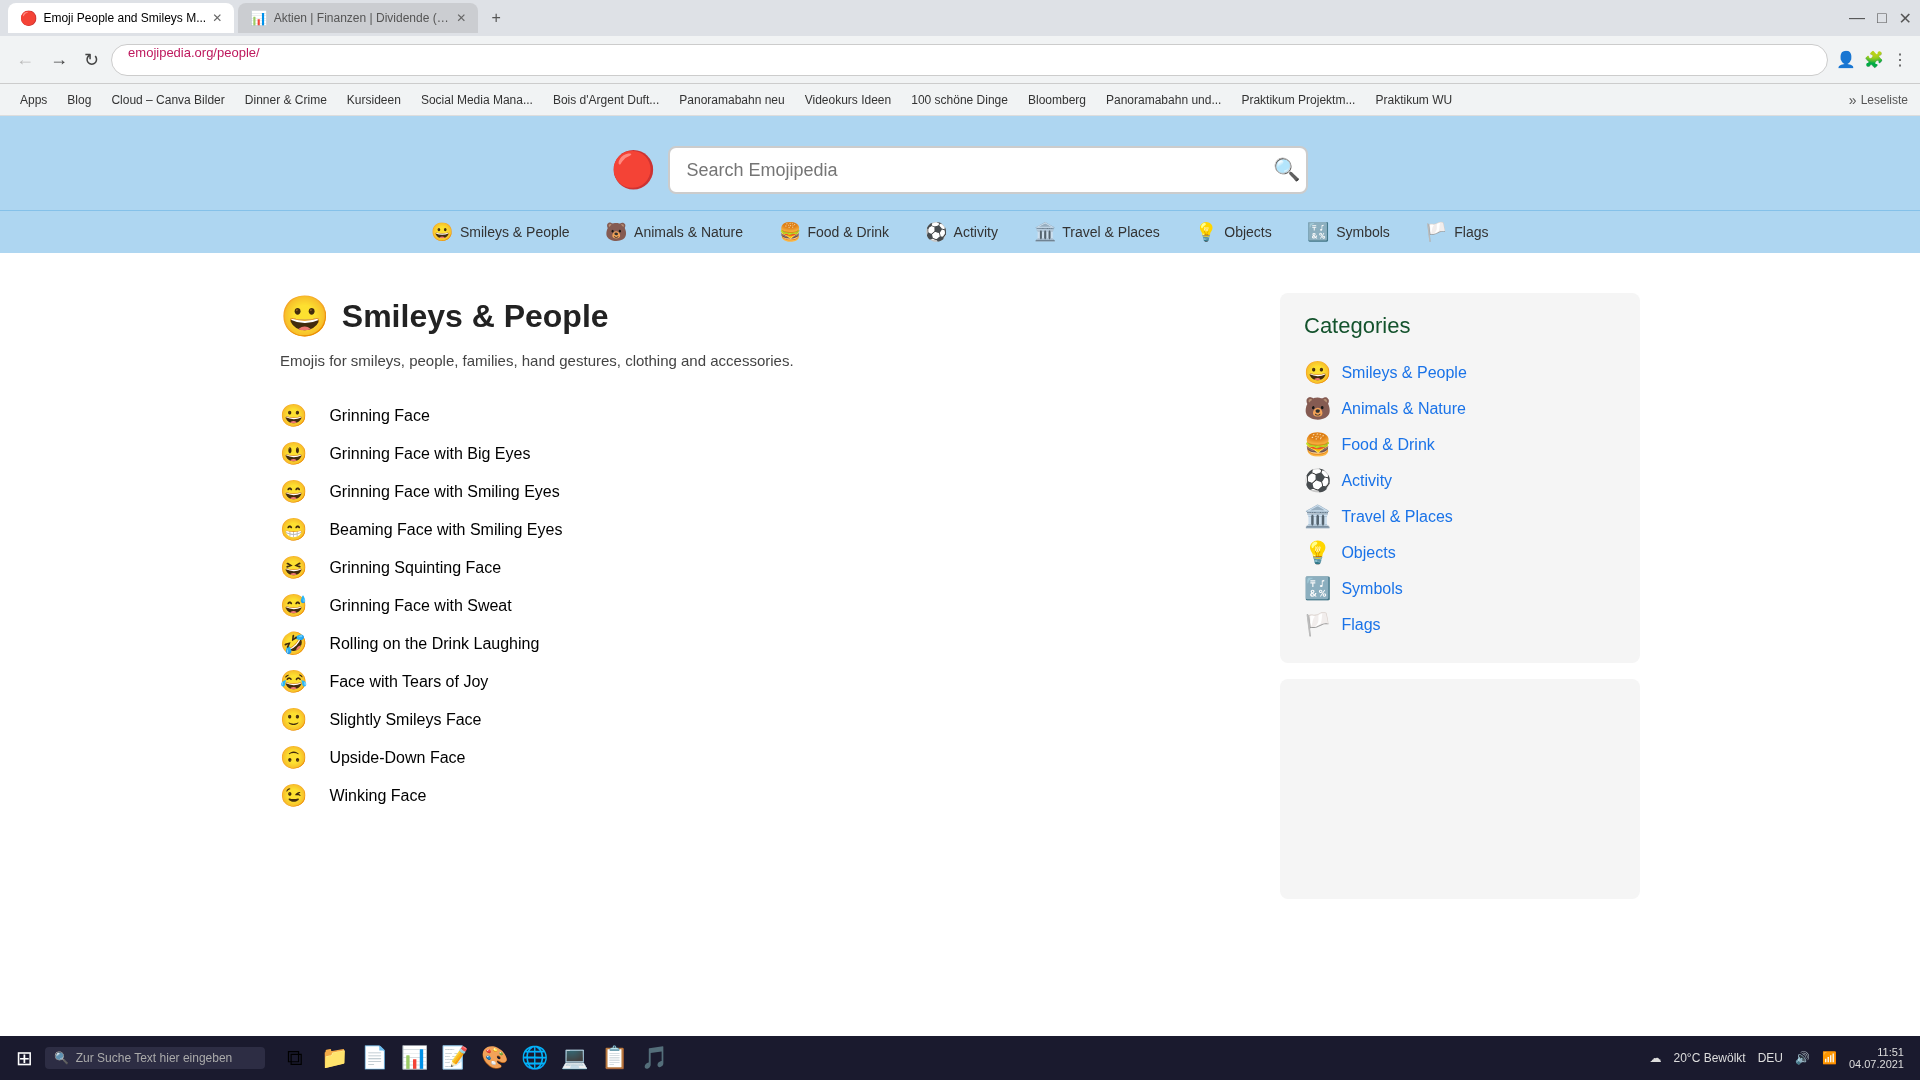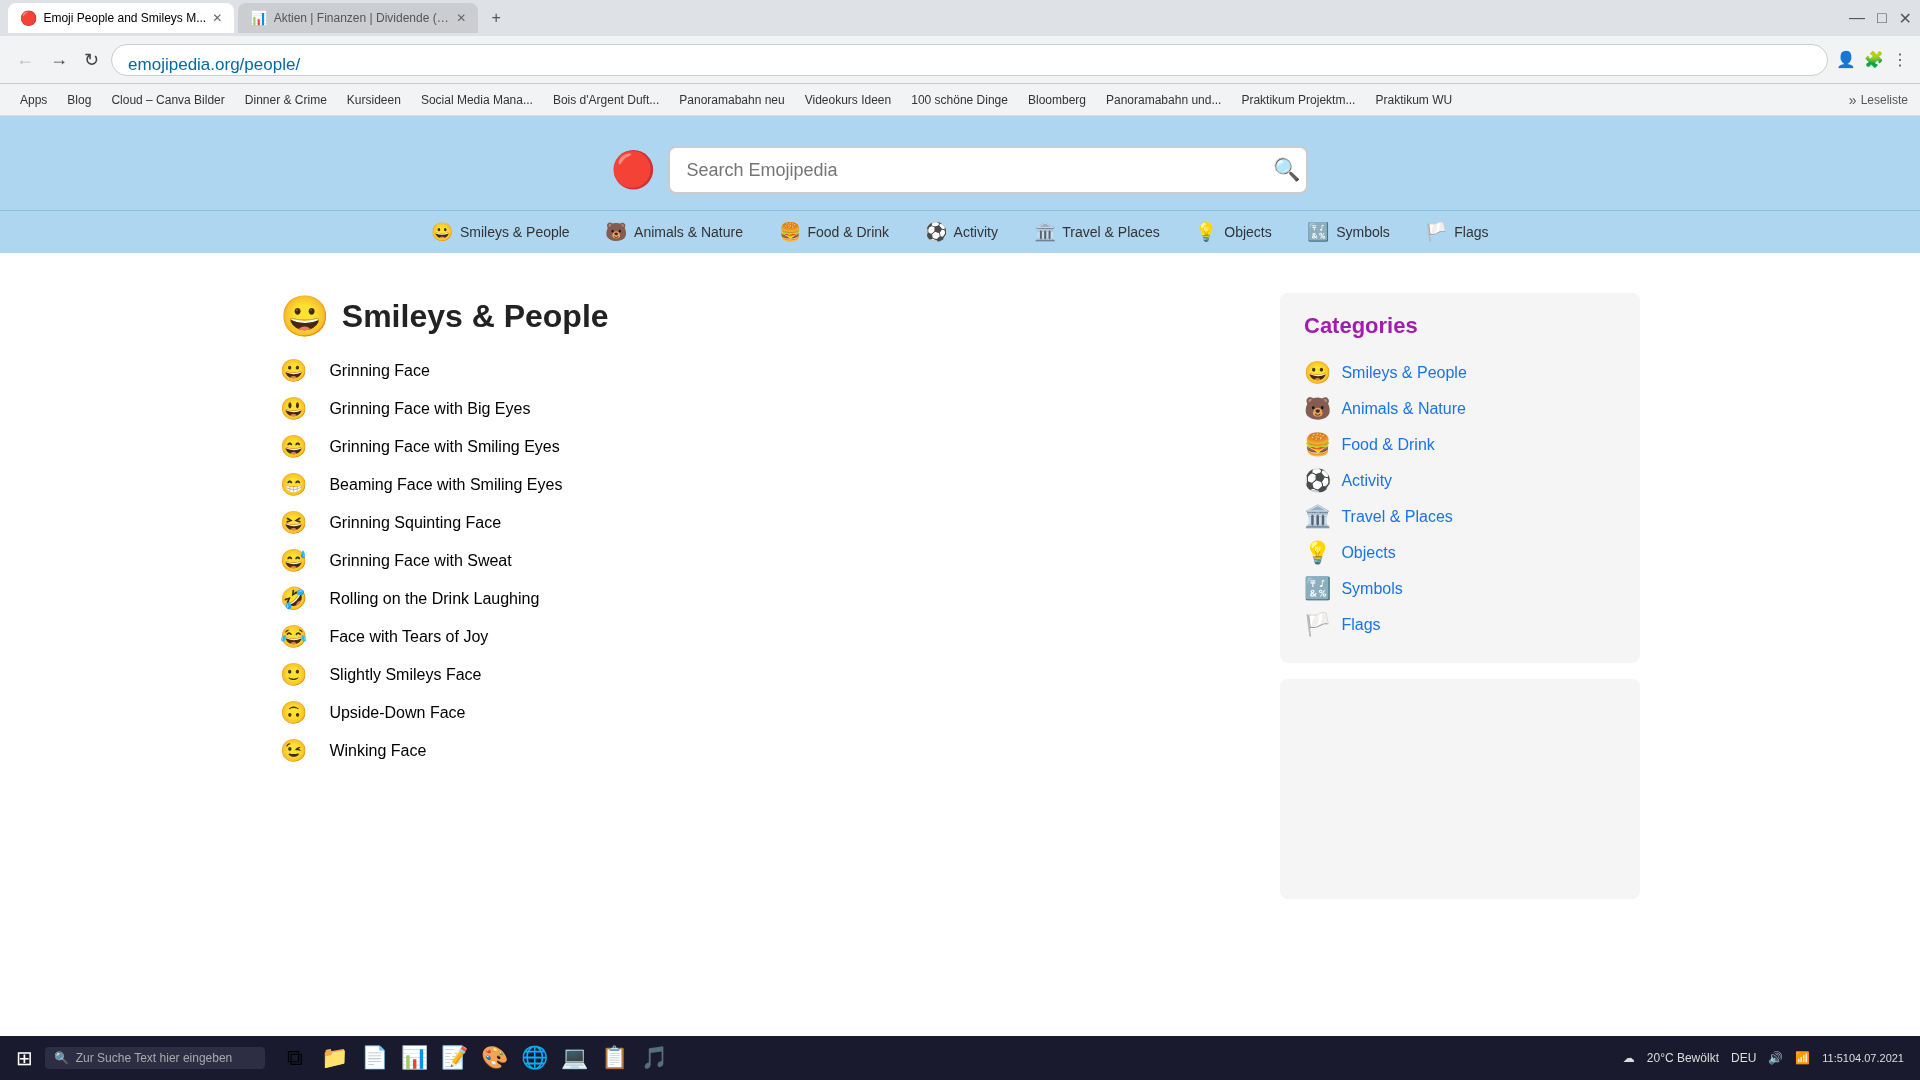--- a/index.html
+++ b/index.html
@@ -50,24 +50,24 @@
     }
     .nav-btn { font-size: 18px; color: #444; cursor: pointer; padding: 4px; }
     .nav-btn.disabled { color: #bbb; cursor: default; }
     .url-bar {
       flex: 1;
       background: #fff;
       border: 1px solid #ccc;
       border-radius: 20px;
       height: 32px;
       display: flex;
-      align-items: flex-end;
+      align-items: flex-start;
       padding: 0 16px;
-      font-size: 17px;
-      color: #0369a1;
+      font-size: 13px;
+      color: #be185d;
       gap: 8px;
     }
     .address-icons { display: flex; gap: 8px; align-items: center; color: #555; font-size: 16px; }
 
     
     .bookmarks-bar {
       background: #f1f3f4;
       height: 32px;
       display: flex;
       align-items: center;
@@ -196,23 +196,23 @@
       flex-shrink: 0;
     }
     .categories-box {
       background: #f5f5f5;
       border-radius: 8px;
       padding: 20px 24px;
       margin-bottom: 16px;
     }
     .categories-title {
       font-size: 22px;
-      font-weight: bold;
+      font-weight: normal;
       margin-bottom: 16px;
-      color: #a21caf;
+      color: #14532d;
     }
     .category-link-item {
       display: flex;
       align-items: center;
       gap: 10px;
       padding: 5px 0;
       font-size: 16px;
     }
     .category-link-item .cat-icon { font-size: 22px; }
     .category-link-item a { color: #1a73e8; text-decoration: none; font-size: 16px; }
@@ -269,21 +269,21 @@
       margin-left: auto;
       display: flex;
       align-items: center;
       gap: 12px;
       color: #ddd;
       font-size: 12px;
       padding-right: 8px;
     }
     .taskbar-clock {
       display: flex;
-      flex-direction: row;
+      flex-direction: column;
       align-items: flex-end;
       font-size: 11px;
       color: #ddd;
     }
   </style>
 </head>
 <body>
 
 <div class="browser-frame">
 
@@ -413,20 +413,21 @@
       </nav>
     </div>
 
     <div class="main-content">
 
       <div class="content-left">
         <div class="section-title-row">
           <span class="section-emoji">😀</span>
           <h1 class="section-title">Smileys &amp; People</h1>
         </div>
+        <p class="section-desc">Emojis for smileys, people, families, hand gestures, clothing and accessories.</p>
 
         <ul class="emoji-list">
           <li class="emoji-list-item">
             <span class="emoji-icon">😀</span>
             <a href="#">Grinning Face</a>
           </li>
           <li class="emoji-list-item">
             <span class="emoji-icon">😃</span>
             <a href="#">Grinning Face with Big Eyes</a>
           </li>

